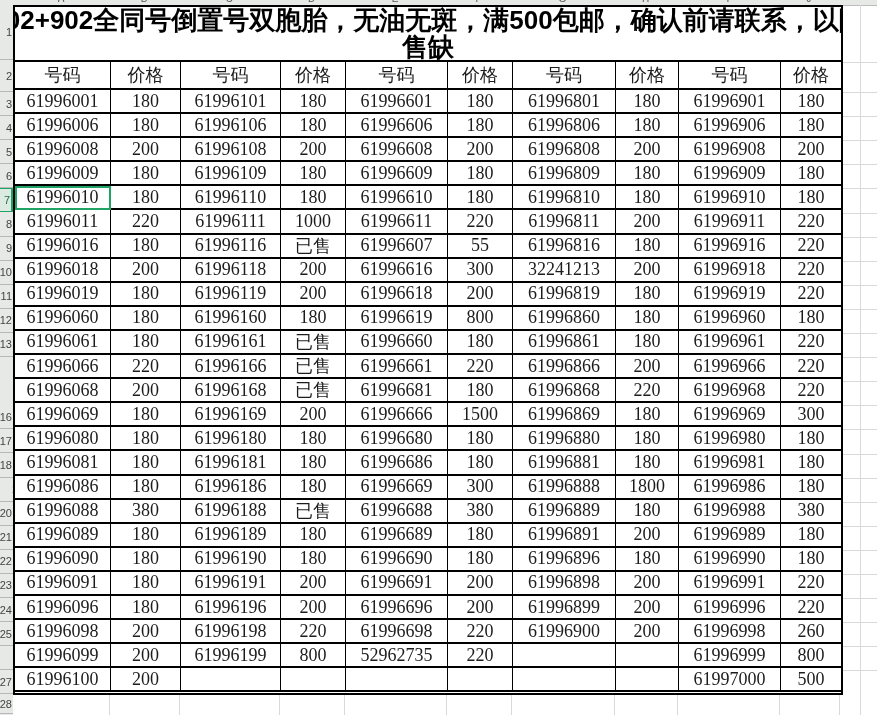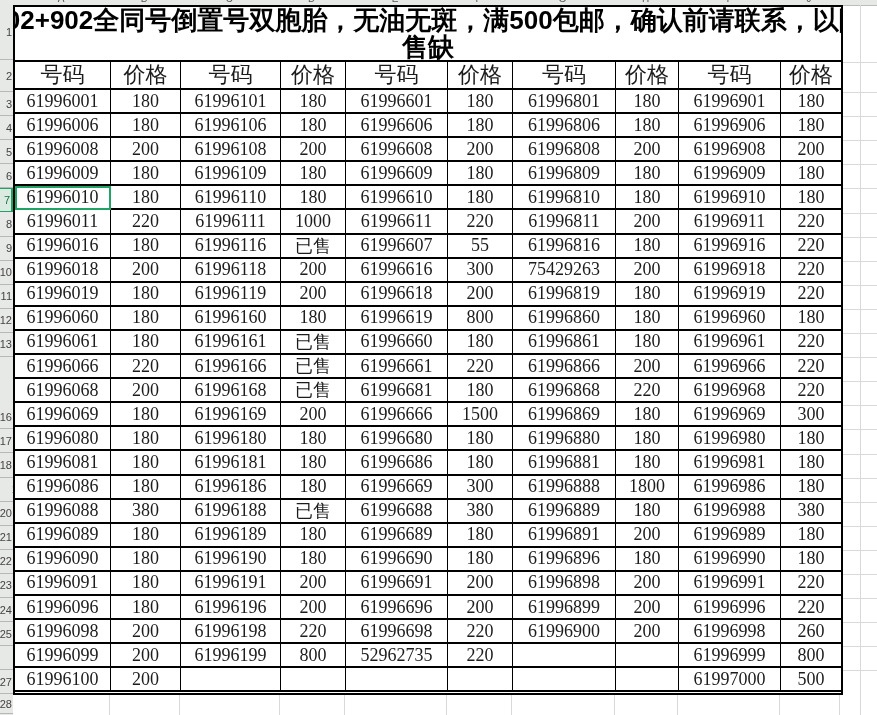--- a/index.html
+++ b/index.html
@@ -48,21 +48,21 @@
   }
   .grid-row{display:grid;grid-template-columns:96px 70px 100px 65px 102px 65px 103px 63px 102px 60px;}
   .cell{
     box-sizing:border-box;height:24.1px;
     border-right:1px solid #000;border-bottom:2px solid #000;
     display:flex;align-items:center;justify-content:center;
     font-size:18px;color:#1c1c1c;overflow:hidden;white-space:nowrap;
     background:#fff;
   }
   .grid-row .cell:last-child{border-right:none;}
-  .header-row .cell{height:28px;font-size:22px;}
+  .header-row .cell{height:28px;font-size:18px;}
   .cell.selected{outline:2px solid #21a366;outline-offset:-2px;z-index:3;position:relative;}
   
   .right-margin-lines{
     position:absolute;left:843px;top:92px;width:34px;height:623px;
     background:repeating-linear-gradient(to bottom,#d9d9d9 0 1px,transparent 1px 24.1px);
   }
   .hline{position:absolute;height:1px;background:#d9d9d9;}
   .vline{position:absolute;width:1px;background:#d9d9d9;}
   .bottom-margin{position:absolute;left:13px;top:695px;width:864px;height:20px;background:#fff;overflow:hidden;}
 </style>
@@ -215,21 +215,21 @@
         <div class="cell">61996916</div>
         <div class="cell">220</div>
       </div>
       <div class="grid-row">
         <div class="cell">61996018</div>
         <div class="cell">200</div>
         <div class="cell">61996118</div>
         <div class="cell">200</div>
         <div class="cell">61996616</div>
         <div class="cell">300</div>
-        <div class="cell">75429263</div>
+        <div class="cell">32241213</div>
         <div class="cell">200</div>
         <div class="cell">61996918</div>
         <div class="cell">220</div>
       </div>
       <div class="grid-row">
         <div class="cell">61996019</div>
         <div class="cell">180</div>
         <div class="cell">61996119</div>
         <div class="cell">200</div>
         <div class="cell">61996618</div>

